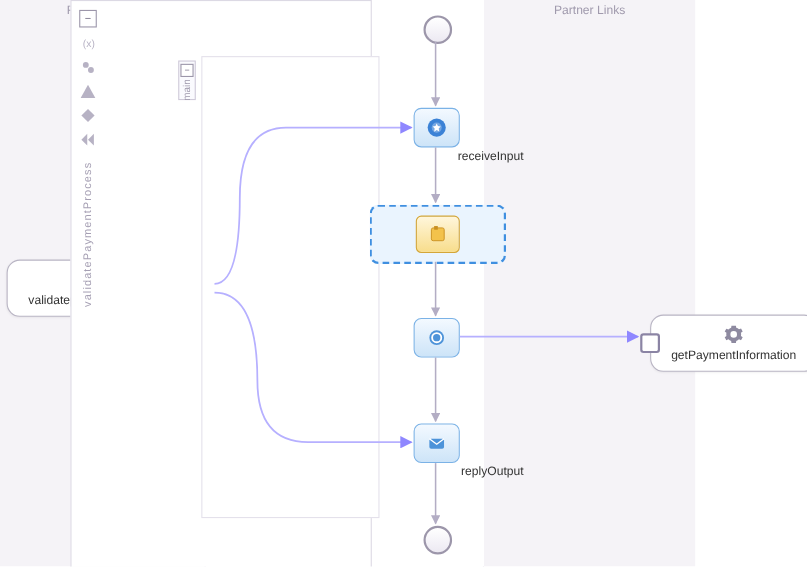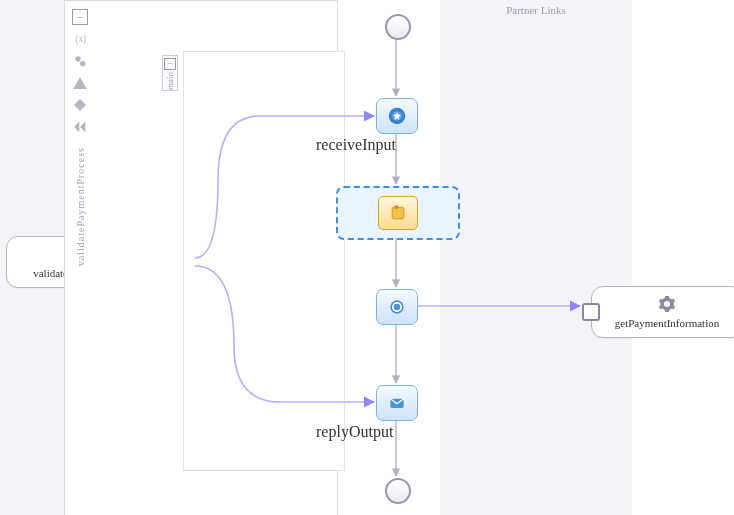--- a/index.html
+++ b/index.html
@@ -1,16 +1,16 @@
 <!DOCTYPE html>
 <html><head>
 <meta charset="utf-8">
 <style>
   html, body { margin:0; padding:0; width:734px; height:515px; font-family:Arial,Helvetica,sans-serif; font-size:11px; color:#333; background:#fff; }
-  .stage { position:relative; width:632px; height:515px;font-family:Liberation Serif, serif; }
+  .stage { position:relative; width:632px; height:515px; }
 
   
   .col-left, .col-right { position:absolute; top:0; bottom:0; width:186px; background:#f5f3f7; }
   .col-left { left:0; border-right:1px solid #d4d0dd; }
   .col-right { right:0; width:192px; border-left:1px solid #d4d0dd; }
   .col-center { position:absolute; left:187px; right:192px; top:0; bottom:0; background:#fff; }
   .col-title { text-align:center; color:#a09aad; font-size:11px; padding:4px 0; }
 
   
   .partner-box { position:absolute; background:#fff; border:1px solid #b9b5c4; border-radius:12px; padding:8px 12px; text-align:center; box-shadow:0 1px 2px rgba(0,0,0,.05); }
@@ -31,21 +31,21 @@
   .seq-tab .collapse { position:absolute; top:2px; left:1px; width:10px; height:10px; border:1px solid #9c96aa; background:#fff; font-size:8px; text-align:center; line-height:10px; color:#6e677f; }
   .seq-tab .txt { position:absolute; top:16px; left:2px; writing-mode:vertical-rl; transform:rotate(180deg); font-size:9px; color:#a09aad; }
 
   
   .circle-node { position:absolute; width:22px; height:22px; border:2px solid #9c96aa; border-radius:50%; background:linear-gradient(#fff,#ece9f2); }
   .activity { position:absolute; width:40px; height:34px; border:1px solid #7bb2e6; border-radius:7px; background:linear-gradient(#f3f9ff,#cde4f8); }
   .activity .icon { position:absolute; inset:0; display:flex; align-items:center; justify-content:center; }
   .activity-selected { position:absolute; border:2px dashed #3f8fe0; border-radius:8px; background:#eaf4fe; }
   .act-sel-inner { position:absolute; left:50%; top:50%; transform:translate(-50%,-50%); width:38px; height:32px; border:1px solid #d4a638; border-radius:5px; background:linear-gradient(#fff6db,#f8dd8c); display:flex; align-items:center; justify-content:center; }
 
-  .node-label { position:absolute; width:160px; text-align:left; font-size:16px; color:#333; }
+  .node-label { position:absolute; width:160px; text-align:right; font-size:11px; color:#333; }
 
   
   svg.overlay { position:absolute; left:0; top:0; width:734px; height:515px; pointer-events:none; }
   .flow-arrow { stroke:#b3adc4; stroke-width:1.4; fill:none; marker-end:url(#arrowGrey); }
   .assoc { stroke:#b6b0ff; stroke-width:1.6; fill:none; marker-end:url(#arrowBlue); }
 
   .gear-svg { width:18px; height:18px; }
 </style>
 </head>
 <body>

